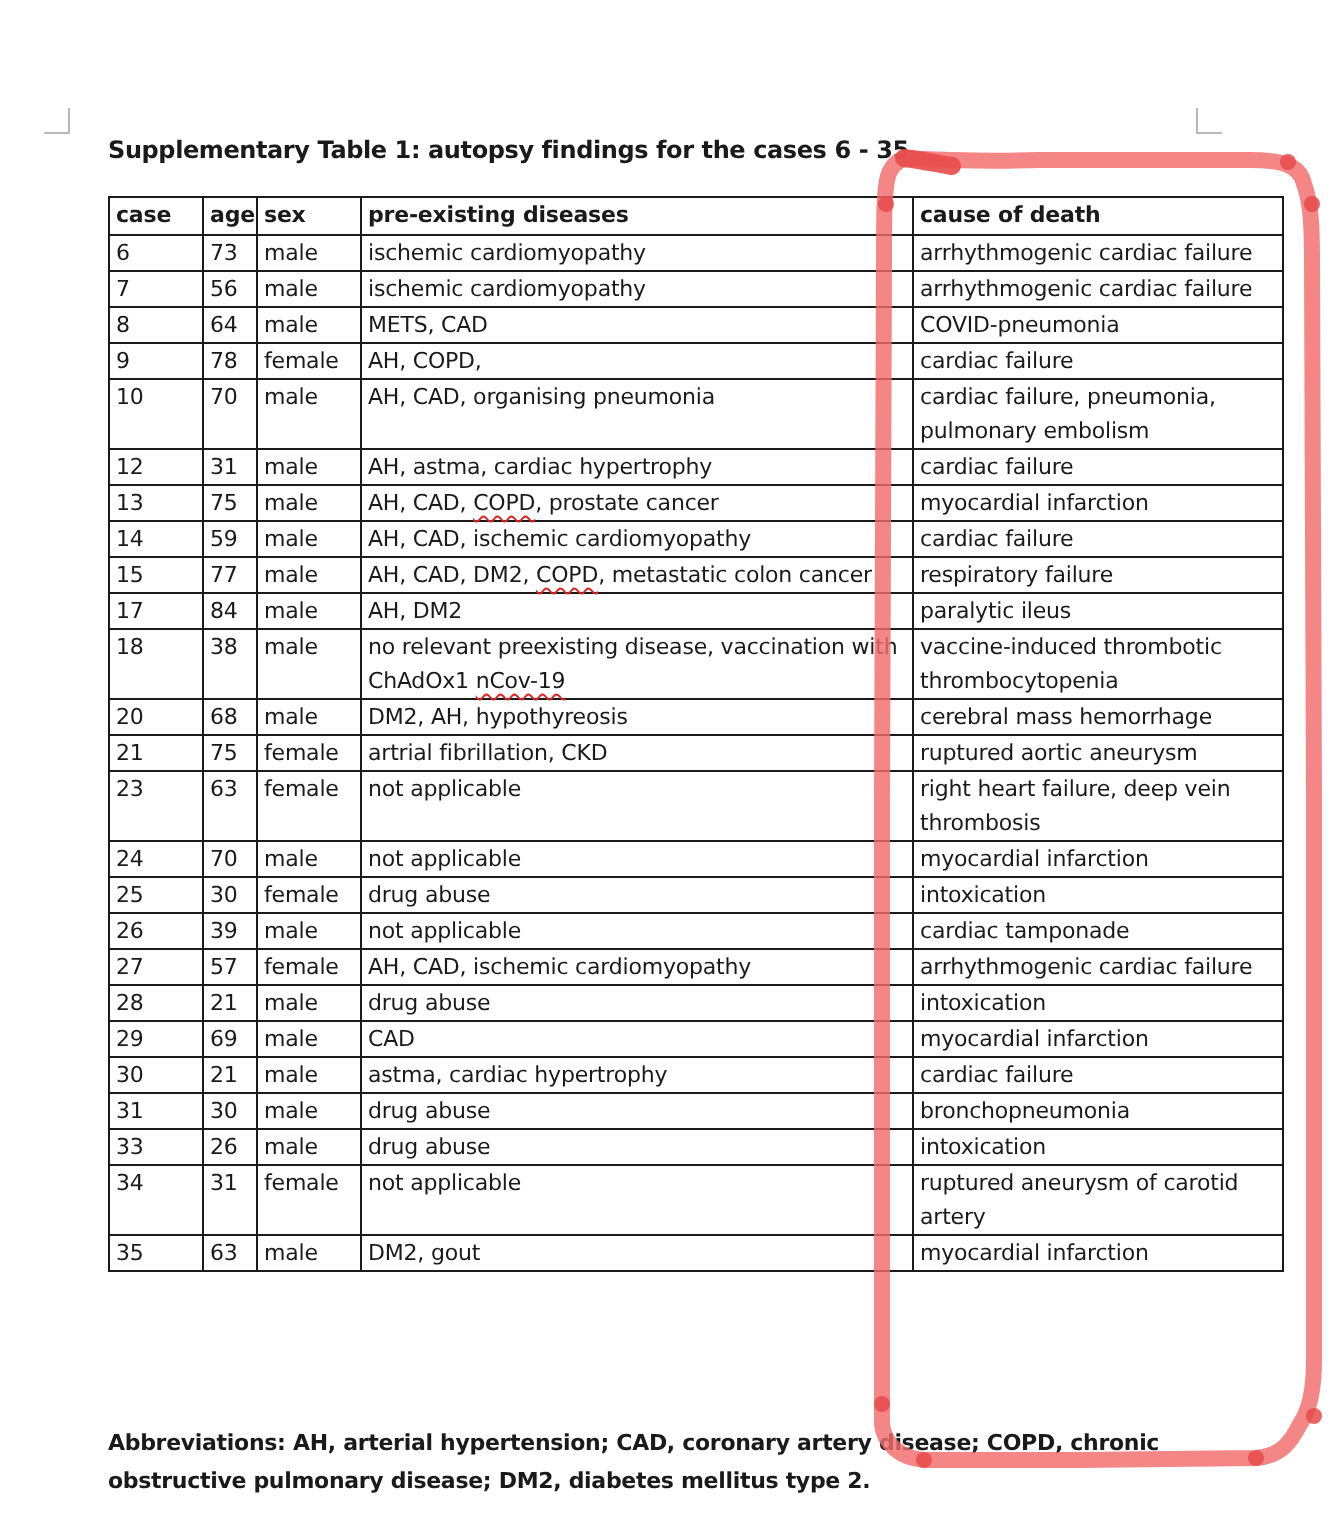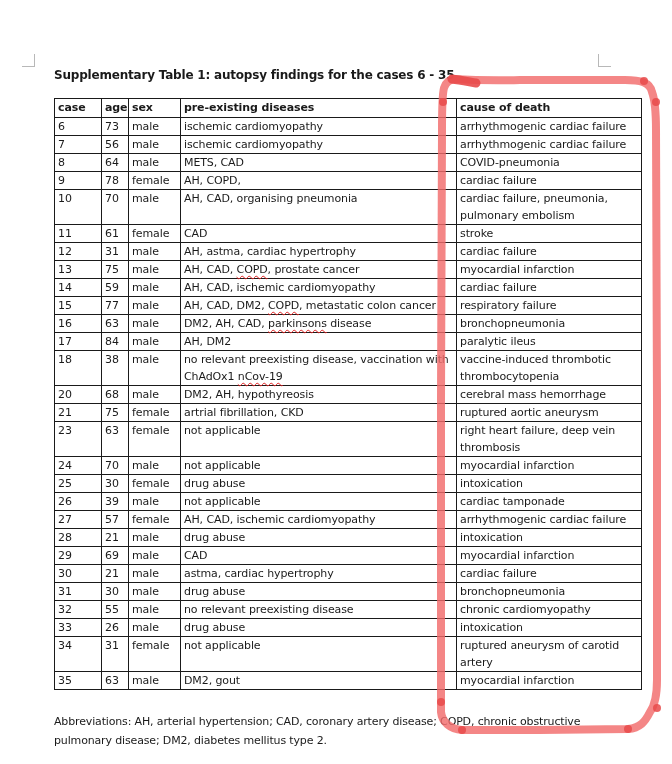--- a/index.html
+++ b/index.html
@@ -25,20 +25,21 @@
   }
   table.data th { font-weight: bold; height: 18px; }
   table.data td { height: 17px; }
   col.c-case { width: 47px; } col.c-age { width: 27px; } col.c-sex { width: 52px; }
   col.c-dis { width: 276px; } col.c-cod { width: 185px; }
   .spell { text-decoration: underline wavy #e02020; text-decoration-thickness: 1px; text-underline-offset: 2px; margin-top: 16px; }
 
   .footnote {
     position: absolute; left: 54px; top: 712px; width: 560px; font-size: 11px; line-height: 19px;
     letter-spacing: -0.15px;
+    font-weight: bold;
   }
   .annot { position: absolute; left: 0; top: 0; pointer-events: none; }
 </style>
 </head>
 <body>
 
 <div class="corner tl"></div>
 <div class="corner tr"></div>
 
 <div class="title">Supplementary Table 1: autopsy findings for the cases 6 - 35</div>
@@ -90,27 +91,20 @@
         <td>cardiac failure</td>
       </tr>
       <tr>
         <td>10</td>
         <td>70</td>
         <td>male</td>
         <td>AH, CAD, organising pneumonia</td>
         <td>cardiac failure, pneumonia, pulmonary embolism</td>
       </tr>
       <tr>
-        <td>11</td>
-        <td>61</td>
-        <td>female</td>
-        <td>CAD</td>
-        <td>stroke</td>
-      </tr>
-      <tr>
         <td>12</td>
         <td>31</td>
         <td>male</td>
         <td>AH, astma, cardiac hypertrophy</td>
         <td>cardiac failure</td>
       </tr>
       <tr>
         <td>13</td>
         <td>75</td>
         <td>male</td>
@@ -125,27 +119,20 @@
         <td>cardiac failure</td>
       </tr>
       <tr>
         <td>15</td>
         <td>77</td>
         <td>male</td>
         <td>AH, CAD, DM2, <span class="spell">COPD</span>, metastatic colon cancer</td>
         <td>respiratory failure</td>
       </tr>
       <tr>
-        <td>16</td>
-        <td>63</td>
-        <td>male</td>
-        <td>DM2, AH, CAD, <span class="spell">parkinsons</span> disease</td>
-        <td>bronchopneumonia</td>
-      </tr>
-      <tr>
         <td>17</td>
         <td>84</td>
         <td>male</td>
         <td>AH, DM2</td>
         <td>paralytic ileus</td>
       </tr>
       <tr>
         <td>18</td>
         <td>38</td>
         <td>male</td>
@@ -221,27 +208,20 @@
         <td>male</td>
         <td>astma, cardiac hypertrophy</td>
         <td>cardiac failure</td>
       </tr>
       <tr>
         <td>31</td>
         <td>30</td>
         <td>male</td>
         <td>drug abuse</td>
         <td>bronchopneumonia</td>
-      </tr>
-      <tr>
-        <td>32</td>
-        <td>55</td>
-        <td>male</td>
-        <td>no relevant preexisting disease</td>
-        <td>chronic cardiomyopathy</td>
       </tr>
       <tr>
         <td>33</td>
         <td>26</td>
         <td>male</td>
         <td>drug abuse</td>
         <td>intoxication</td>
       </tr>
       <tr>
         <td>34</td>

